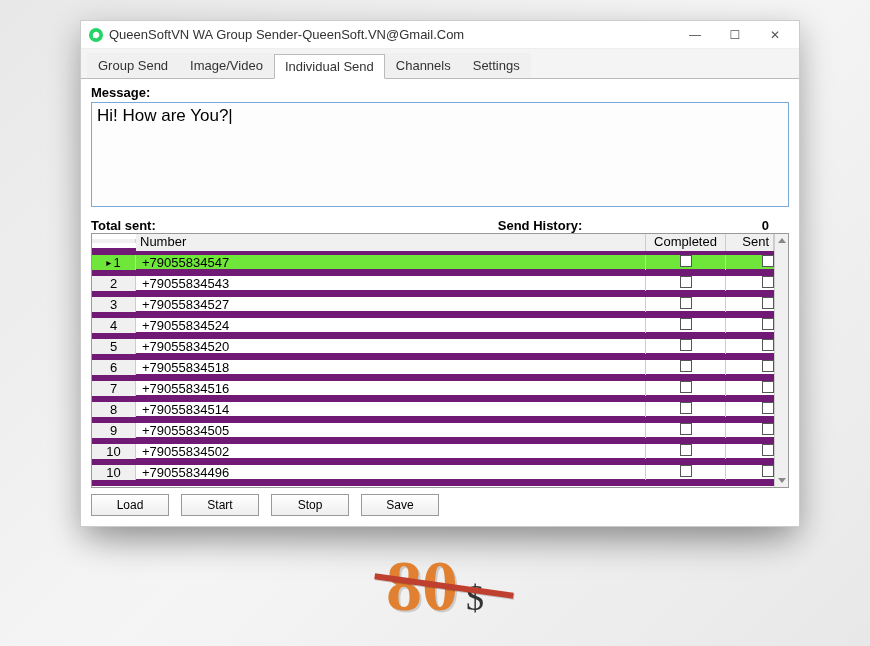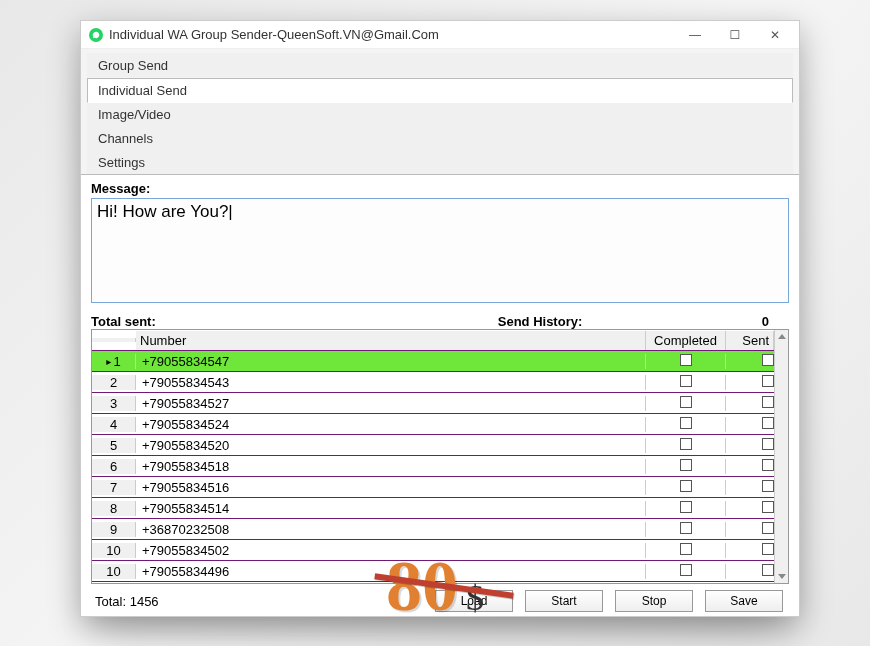--- a/index.html
+++ b/index.html
@@ -65,41 +65,40 @@
     display: flex; align-items: center; justify-content: center;
     font-size: 12px; color: #555;
   }
 
   
   .tabs {
     display: flex;
     padding: 4px 6px 0 6px;
     background: #f4f4f4;
     border-bottom: 1px solid #bbb;
-    flex-direction: column;
   }
   .tab {
     padding: 4px 10px;
     font-size: 13px;
     color: #333;
     border: 1px solid transparent;
     border-bottom: none;
     background: #f0f0f0;
     cursor: pointer;
   }
   .tab.active {
     background: #fff;
     border-color: #bbb;
     border-bottom: 1px solid #fff;
     position: relative;
     top: 1px;
   }
 
   .content {
-    padding: 6px 10px 4px 10px;
+    padding: 6px 10px 10px 10px;
     background: #fff;
     font-size: 13px;
   }
 
   .label { font-weight: bold; margin-bottom: 2px; }
 
   .message-area {
     width: 100%;
     height: 105px;
     border: 1px solid #7ba8da;
@@ -143,21 +142,21 @@
     width: 0; height: 0;
     border-left: 4px solid transparent;
     border-right: 4px solid transparent;
   }
   .grid-scroll::before { top: 4px; border-bottom: 5px solid #888; }
   .grid-scroll::after { bottom: 4px; border-top: 5px solid #888; }
 
   .grid-row {
     display: flex;
     height: 21px;
-    border-bottom: 1px solid #701a75;
+    border-bottom: 7px solid #701a75;
     align-items: center;
     font-size: 13px;
   }
   .grid-header .cell {
     background: #f0f0f0;
     font-weight: normal;
     border-right: 1px solid #ccc;
     padding: 2px 4px;
   }
   .cell-idx { width: 44px; text-align: center; background: #f0f0f0; border-right: 1px solid #ccc; display:flex; align-items:center; justify-content:center; gap:2px;}
@@ -238,32 +237,32 @@
   <span class="com">.com</span>
 </div>
 
 <div class="window-wrapper">
   <div class="titlebar">
     <span class="titlebar-icon">
       <svg width="8" height="8" viewBox="0 0 10 10">
           <path d="M5 1a4 4 0 0 0-3.4 6.1L1 9l2-0.6A4 4 0 1 0 5 1z" fill="#fff"></path>
         </svg>
     </span>
-    <span class="titlebar-title">Individual WA Group Sender-QueenSoft.VN@Gmail.Com</span>
+    <span class="titlebar-title">QueenSoftVN WA Group Sender-QueenSoft.VN@Gmail.Com</span>
     <div class="win-controls">
       <div class="win-btn">—</div>
       <div class="win-btn">☐</div>
       <div class="win-btn">✕</div>
     </div>
   </div>
 
   <div class="tabs" id="tabs">
       <div class="tab">Group Send</div>
+      <div class="tab">Image/Video</div>
       <div class="tab active">Individual Send</div>
-      <div class="tab">Image/Video</div>
       <div class="tab">Channels</div>
       <div class="tab">Settings</div>
     </div>
 
   <div class="content">
     <div class="label">Message:</div>
     <textarea class="message-area" style="">Hi! How are You?|</textarea>
 
     <div class="history-header">
       <div>Total sent:</div>
@@ -342,21 +341,21 @@
                 <span>8</span>
               </div>
               <div class="cell-num">+79055834514</div>
               <div class="cell-comp"><span class="chk"></span></div>
               <div class="cell-sent"><span class="chk"></span></div>
             </div>
             <div class="grid-row">
               <div class="cell-idx">
                 <span>9</span>
               </div>
-              <div class="cell-num">+36870232508</div>
+              <div class="cell-num">+79055834505</div>
               <div class="cell-comp"><span class="chk"></span></div>
               <div class="cell-sent"><span class="chk"></span></div>
             </div>
             <div class="grid-row">
               <div class="cell-idx">
                 <span>10</span>
               </div>
               <div class="cell-num">+79055834502</div>
               <div class="cell-comp"><span class="chk"></span></div>
               <div class="cell-sent"><span class="chk"></span></div>
@@ -368,21 +367,20 @@
               <div class="cell-num">+79055834496</div>
               <div class="cell-comp"><span class="chk"></span></div>
               <div class="cell-sent"><span class="chk"></span></div>
             </div>
           </div>
       </div>
       <div class="grid-scroll"></div>
     </div>
 
     <div class="footer">
-      <div class="footer-total">Total: 1456</div>
       <div class="footer-buttons">
         <div class="btn">Load</div>
         <div class="btn">Start</div>
         <div class="btn">Stop</div>
         <div class="btn">Save</div>
       </div>
     </div>
   </div>
 </div>
 

